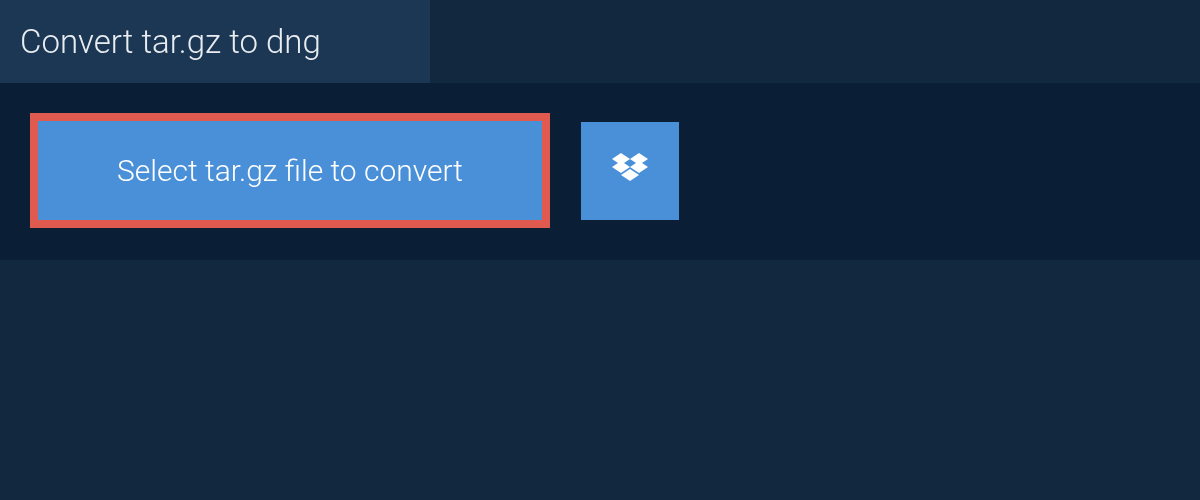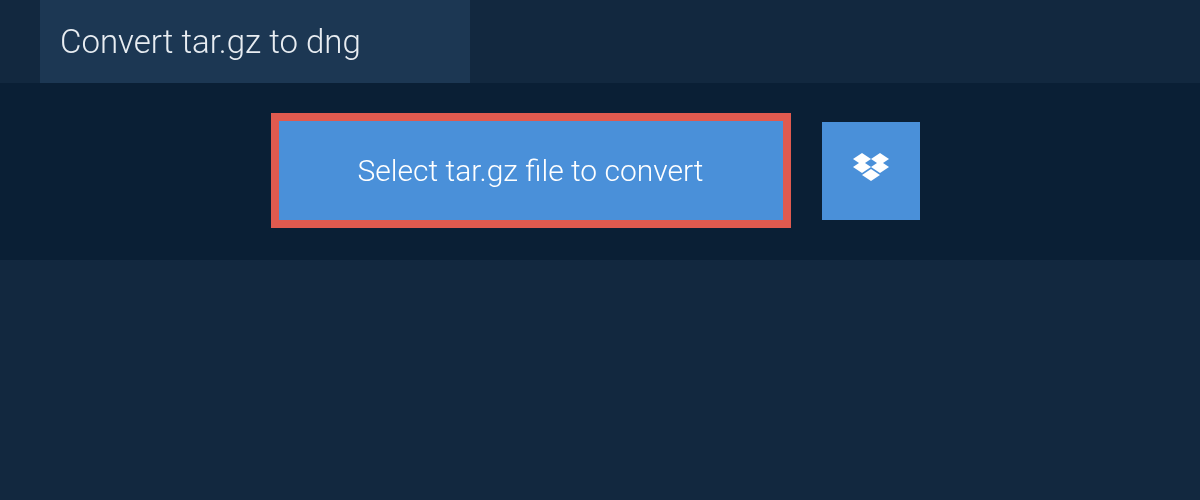--- a/index.html
+++ b/index.html
@@ -12,35 +12,33 @@
       height: 500px;
       background-color: #12283f;
       font-family: -apple-system, BlinkMacSystemFont, "Segoe UI", Roboto, "Helvetica Neue", Arial, sans-serif;
       overflow: hidden;
     }
     .header-tab {
       background-color: #1c3753;
       display: inline-block;
       padding: 22px 30px 22px 20px;
       min-width: 430px;
-      margin-left: 40px;
     }
     .header-title {
       color: #e8edf2;
       font-size: 33px;
       font-weight: 300;
     }
     .panel {
       background-color: #0a1f35;
       padding: 30px 40px 32px 30px;
       display: flex;
       align-items: center;
       gap: 31px;
       width: 100%;
-      justify-content: center;
     }
     .select-button {
       background-color: #4a90d9;
       border: 8px solid #e05a4f;
       color: #ffffff;
       font-size: 30px;
       font-weight: 300;
       padding: 30px 50px;
       cursor: pointer;
       display: inline-flex;

